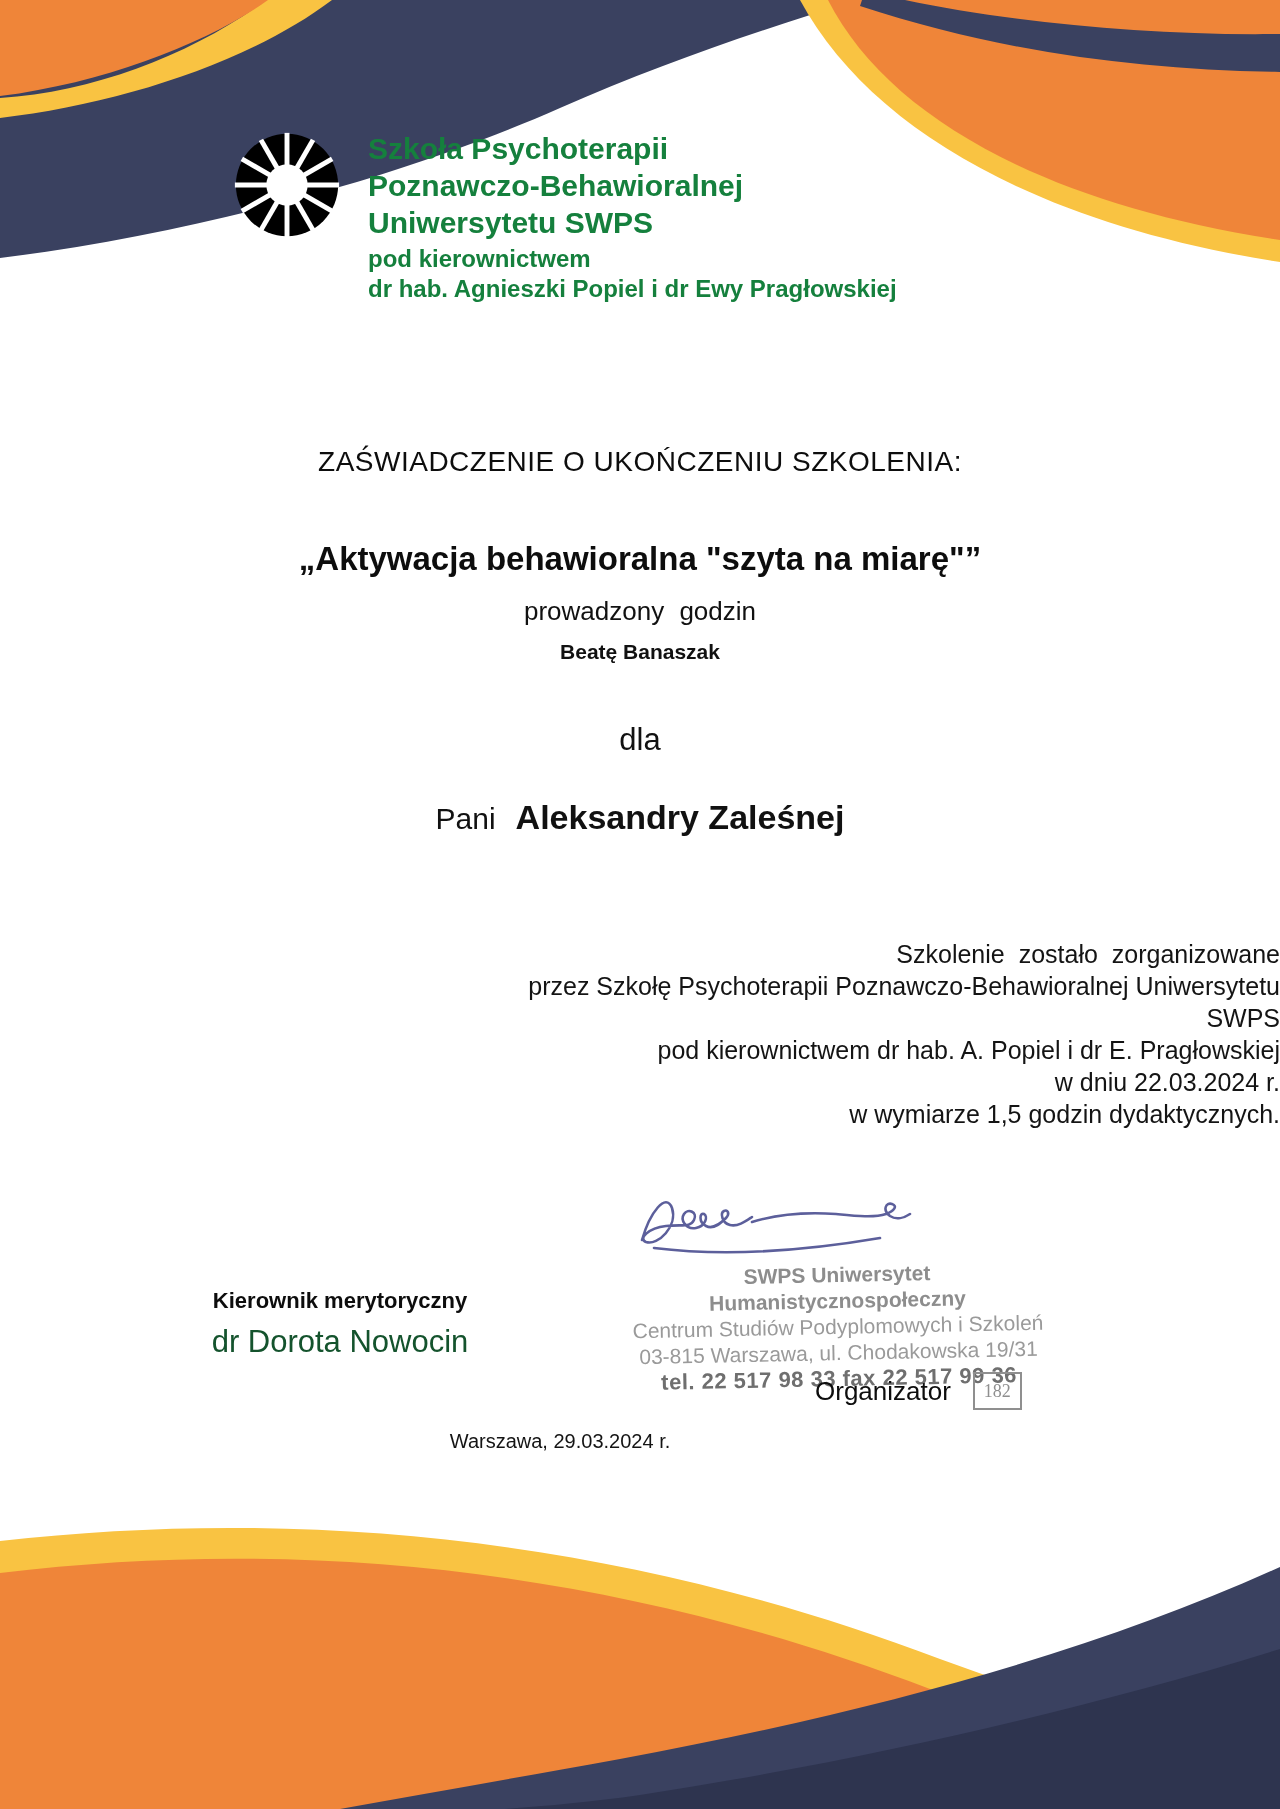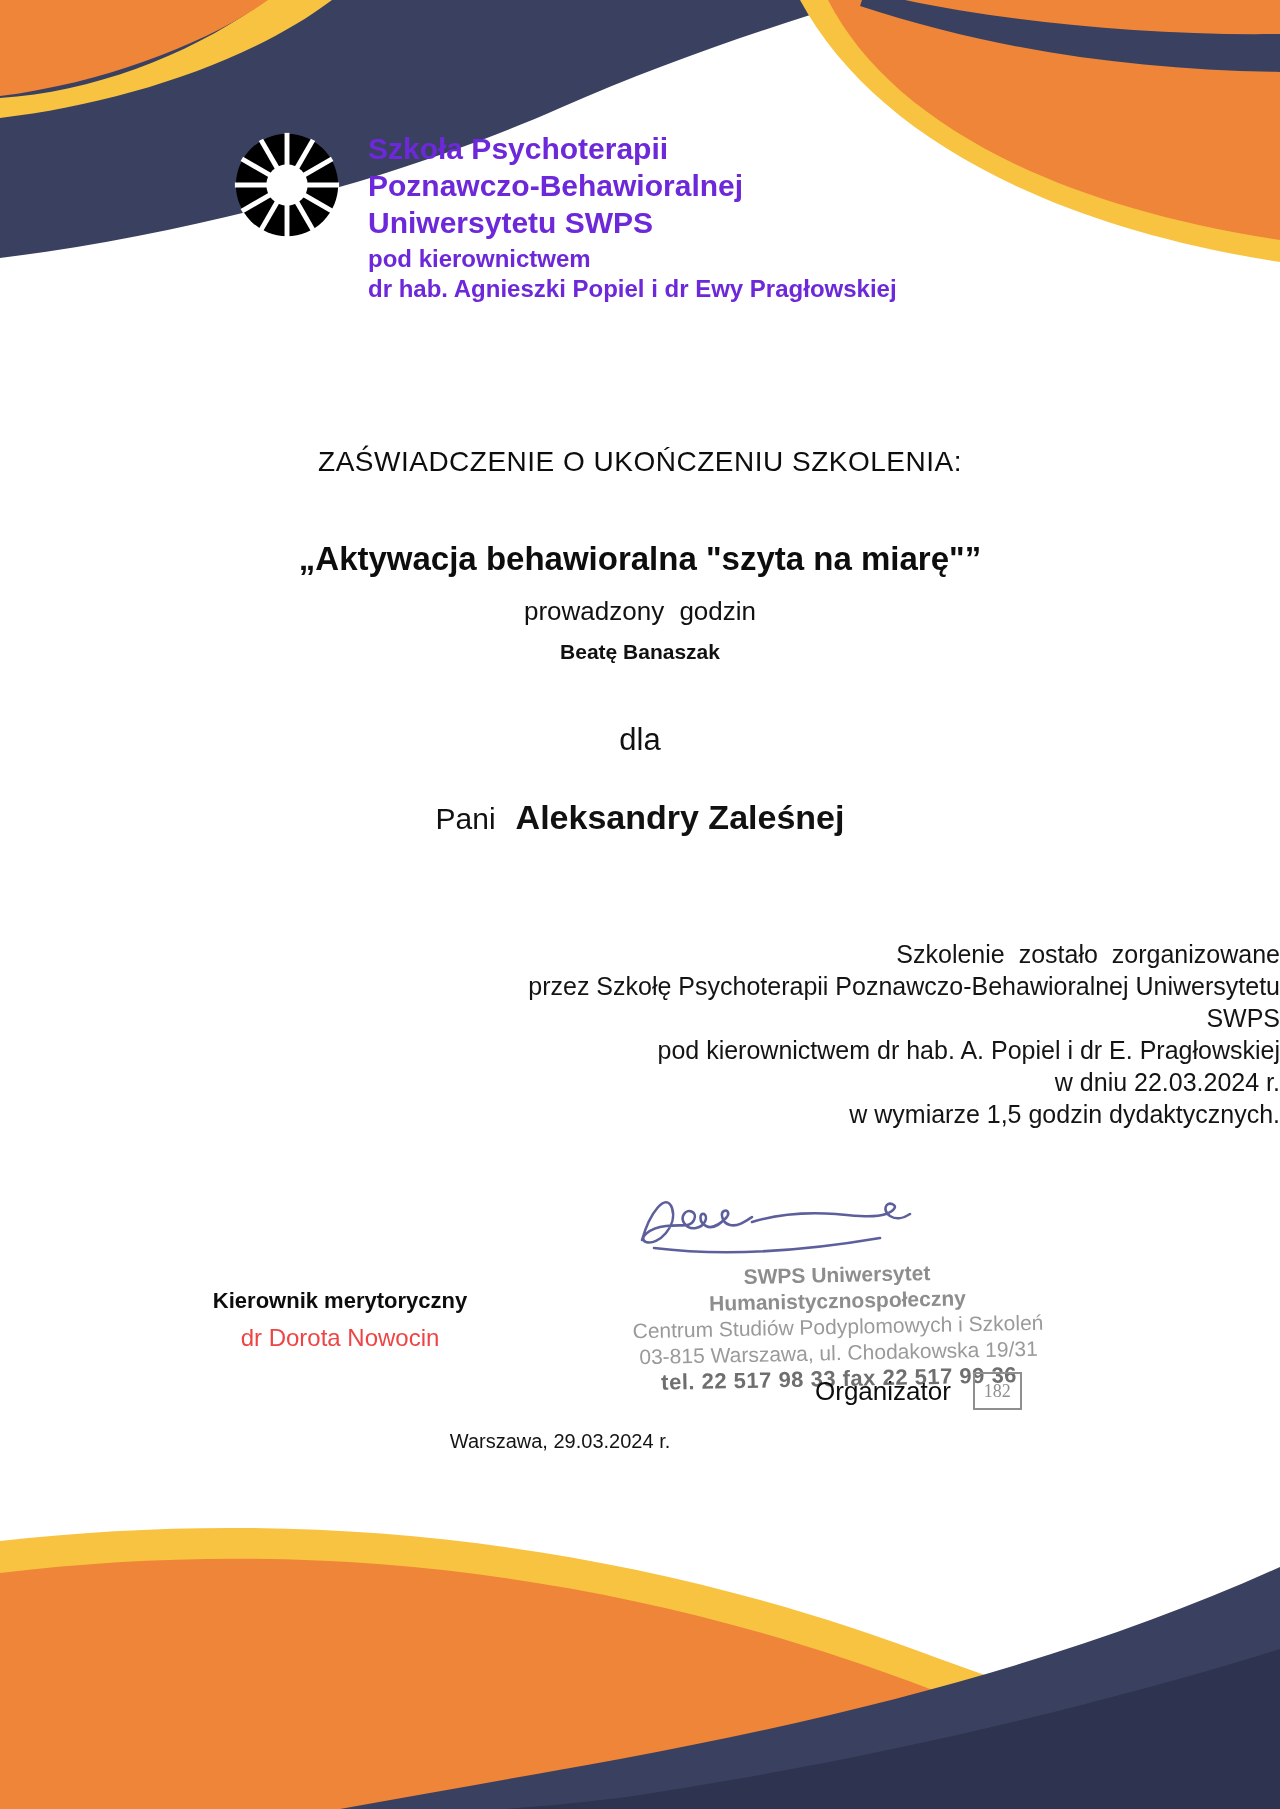--- a/index.html
+++ b/index.html
@@ -5,40 +5,40 @@
   html,body{margin:0;padding:0;background:#ffffff;}
   .page{
     position:relative;width:1280px;height:1809px;margin:0 auto;background:#ffffff;
     overflow:hidden;font-family:"Liberation Sans","DejaVu Sans",sans-serif;color:#111;
   }
   .deco{position:absolute;left:0;width:1280px;pointer-events:none;}
   .deco.top{top:0;height:340px;}
   .deco.bottom{bottom:0;height:360px;}
 
   .logo-wrap{position:absolute;left:228px;top:126px;}
-  .logo-text{position:absolute;left:368px;top:130px;color:#6d28d9;}
+  .logo-text{position:absolute;left:368px;top:130px;color:#15803d;}
   .logo-line{font-size:30px;font-weight:700;line-height:37px;}
   .logo-sub{font-size:24px;font-weight:700;line-height:30px;margin-top:3px;}
 
   .abs-center{position:absolute;left:0;right:0;text-align:center;}
   .heading{top:446px;font-size:28px;letter-spacing:0.5px;color:#0d0d0d;}
   .course-title{top:540px;font-size:33px;font-weight:700;color:#0d0d0d;}
   .conducted{top:596px;font-size:26px;word-spacing:8px;}
   .trainer{top:640px;font-size:21px;font-weight:700;}
   .dla{top:722px;font-size:31px;}
   .recipient{top:798px;font-size:30px;}
   .recipient .name{font-weight:700;font-size:34px;margin-left:20px;}
 
   .body-block{top:938px;}
   .body-line{font-size:25px;line-height:32px;color:#141414;text-align:right;}
   .body-line.wide{word-spacing:7px;}
 
   .sig-role-block{position:absolute;left:160px;top:1288px;width:360px;text-align:center;}
   .sig-role{font-size:22px;font-weight:700;color:#0d0d0d;}
-  .sig-name{font-size:24px;margin-top:10px;color:#ef4444;}
+  .sig-name{font-size:31px;margin-top:10px;color:#14532d;}
 
   .signature{position:absolute;left:628px;top:1182px;}
 
   .stamp{position:absolute;left:618px;top:1262px;width:440px;text-align:center;
          transform:rotate(-1.2deg);line-height:26px;}
   .stamp-l1{font-size:21px;font-weight:700;color:#8d8d8d;}
   .stamp-l2,.stamp-l3{font-size:21px;color:#9a9a9a;}
   .stamp-l4{font-size:22px;font-weight:700;color:#6f6f6f;letter-spacing:0.5px;}
 
   .organizer{position:absolute;left:815px;top:1372px;font-size:26px;color:#0d0d0d;}

